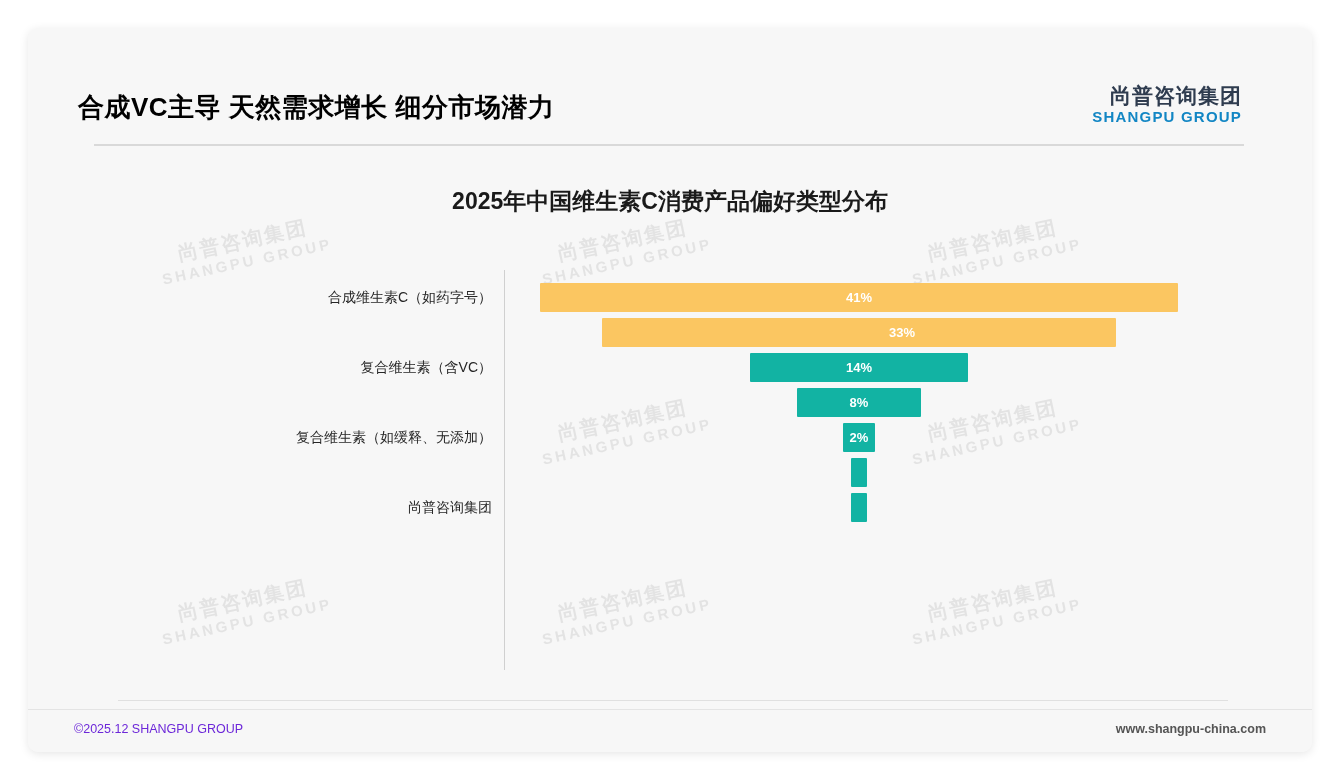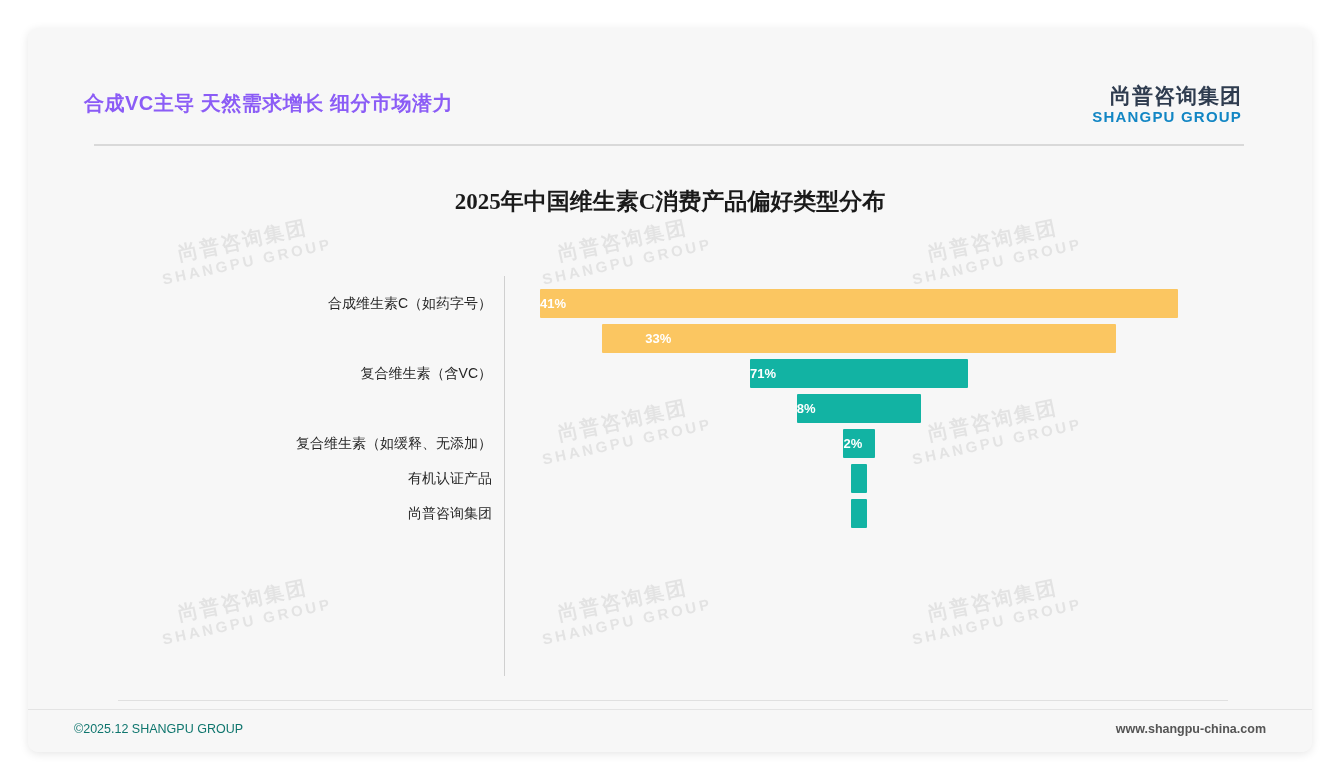--- a/index.html
+++ b/index.html
@@ -27,25 +27,25 @@
 
   
   .header {
     position: absolute;
     left: 0; top: 0;
     width: 100%;
     height: 92px;
   }
   .title {
     position: absolute;
-    left: 56px;
+    left: 50px;
     top: 62px;
-    font-size: 20px;
-    font-weight: bold;
-    color: #8b5cf6;
+    font-size: 26px;
+    font-weight: bold;
+    color: #000000;
     letter-spacing: 0.5px;
     white-space: nowrap;
   }
   .header-rule {
     position: absolute;
     left: 66px;
     top: 116px;
     width: 1150px;
     height: 2px;
     background: #d9d9d9;
@@ -73,26 +73,25 @@
   
   .chart-title {
     position: absolute;
     left: 0;
     top: 158px;
     width: 100%;
     text-align: center;
     font-size: 23px;
     font-weight: bold;
     color: #1a1a1a;
-    font-family: Liberation Serif, serif;
   }
   .chart-area {
     position: absolute;
     left: 66px;
-    top: 248px;
+    top: 242px;
     width: 1150px;
     height: 400px;
   }
   .axis-line {
     position: absolute;
     left: 410px;
     top: 0;
     width: 1px;
     height: 400px;
     background: #d0d0d0;
@@ -119,20 +118,21 @@
     position: absolute;
     top: 3px;
     height: 29px;
     border-radius: 1px;
   }
   .bar-value {
     position: absolute;
     top: 3px;
     height: 29px;
     line-height: 29px;
+    text-align: center;
     font-size: 13px;
     font-weight: bold;
     color: #ffffff;
   }
 
   
   .wm {
     position: absolute;
     color: rgba(160,160,160,0.22);
     font-weight: bold;
@@ -169,21 +169,21 @@
     width: 100%;
     height: 42px;
     border-top: 1px solid #e4e4e4;
     background: #f7f7f7;
   }
   .copyright {
     position: absolute;
     left: 46px;
     top: 12px;
     font-size: 12.5px;
-    color: #0f766e;
+    color: #6d28d9;
   }
   .website {
     position: absolute;
     right: 46px;
     top: 12px;
     font-size: 12.5px;
     color: #555555;
     font-weight: bold;
   }
 </style>
@@ -243,33 +243,32 @@
         <div class="bar" style="left: 446.111px; width: 637.778px; background: rgb(251, 198, 97);"></div>
         <div class="bar-value" style="left: 446.111px; width: 637.778px;">41%</div>
       </div>
       <div class="row" style="top: 45px;">
         <div class="bar" style="left: 508.333px; width: 513.333px; background: rgb(251, 198, 97);"></div>
         <div class="bar-value" style="left: 508.333px; width: 513.333px; padding-left: 43px;">33%</div>
       </div>
       <div class="row" style="top: 80px;">
         <div class="row-label">复合维生素（含VC）</div>
         <div class="bar" style="left: 656.111px; width: 217.778px; background: rgb(18, 179, 163);"></div>
-        <div class="bar-value" style="left: 656.111px; width: 217.778px;">71%</div>
+        <div class="bar-value" style="left: 656.111px; width: 217.778px;">14%</div>
       </div>
       <div class="row" style="top: 115px;">
         <div class="bar" style="left: 702.778px; width: 124.444px; background: rgb(18, 179, 163);"></div>
         <div class="bar-value" style="left: 702.778px; width: 124.444px;">8%</div>
       </div>
       <div class="row" style="top: 150px;">
         <div class="row-label">复合维生素（如缓释、无添加）</div>
         <div class="bar" style="left: 749.444px; width: 31.1111px; background: rgb(18, 179, 163);"></div>
         <div class="bar-value" style="left: 749.444px; width: 31.1111px;">2%</div>
       </div>
       <div class="row" style="top: 185px;">
-        <div class="row-label">有机认证产品</div>
         <div class="bar" style="left: 757.222px; width: 15.5556px; background: rgb(18, 179, 163);"></div>
       </div>
       <div class="row" style="top: 220px;">
         <div class="row-label">尚普咨询集团</div>
         <div class="bar" style="left: 757.222px; width: 15.5556px; background: rgb(18, 179, 163);"></div>
       </div>
     </div>
 
   <div class="footnote-rule"></div>
   <div class="footnote">样本：维生素C行业市场调研样本量N=1144，于2025年10月通过尚普咨询调研获得</div>

